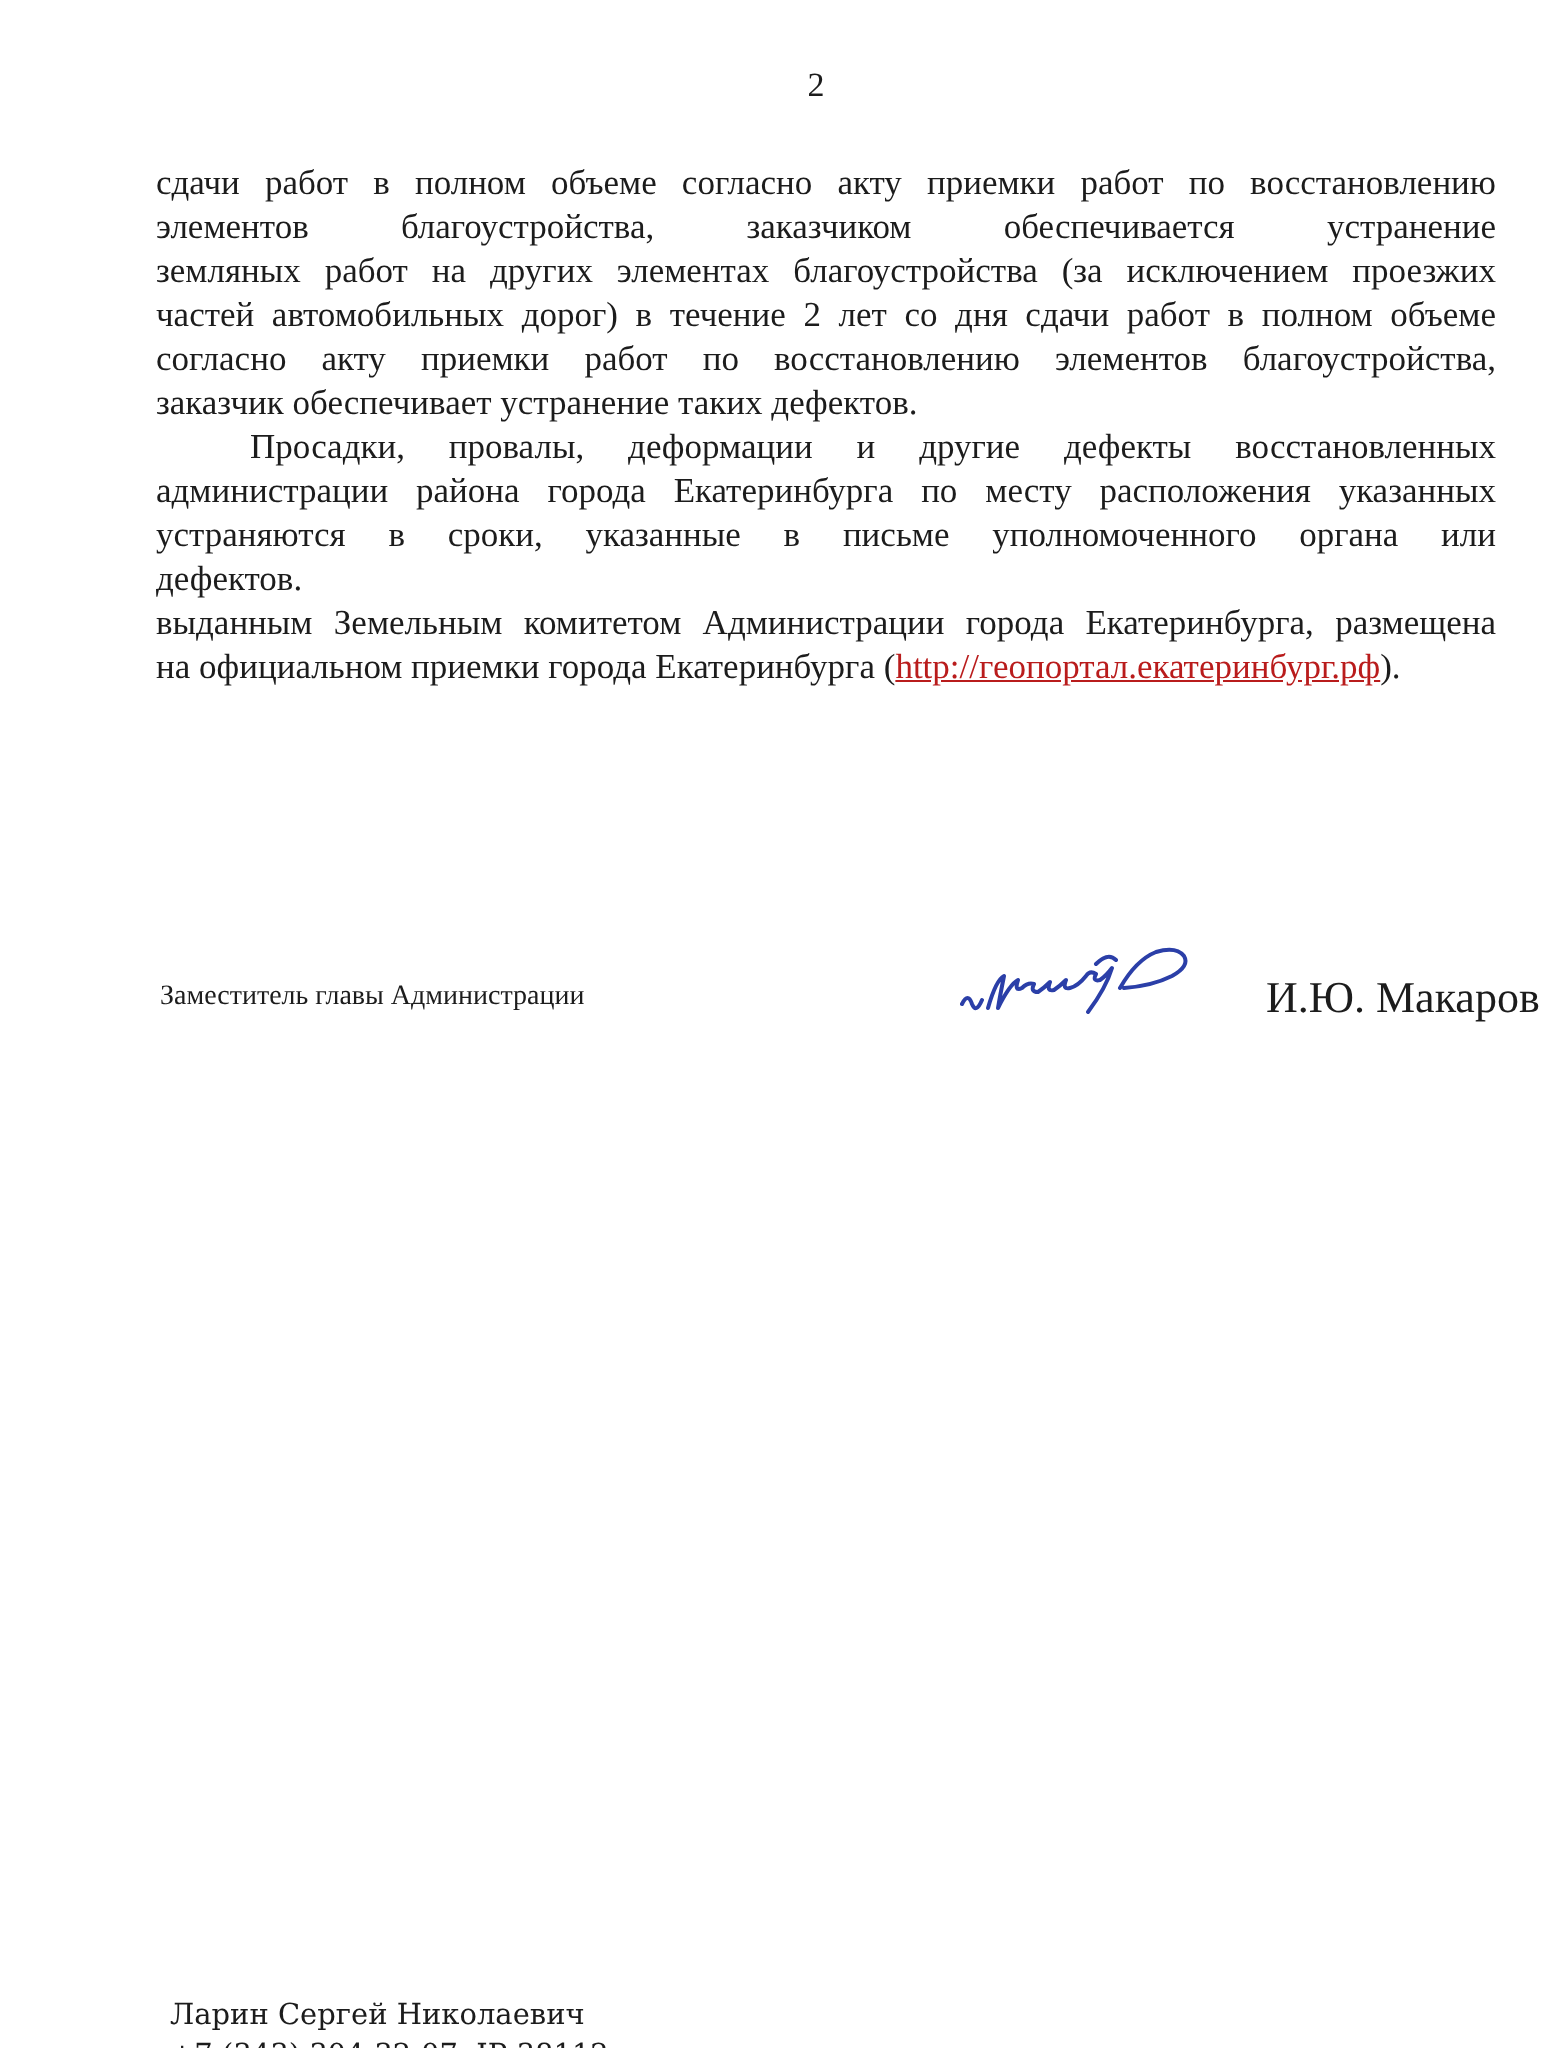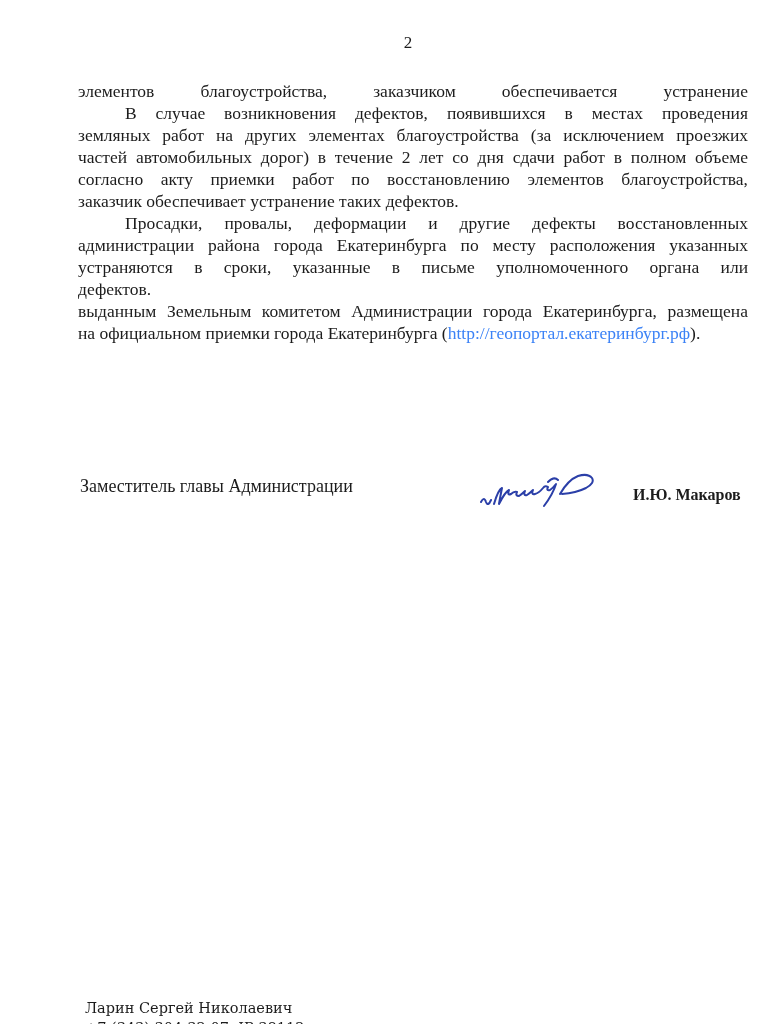--- a/index.html
+++ b/index.html
@@ -3,39 +3,39 @@
   <meta charset="utf-8">
   <style>
     html, body { margin: 0; padding: 0; background: #ffffff; }
     body { width: 780px; height: 1024px; overflow: hidden; position: relative;
            font-family: "Liberation Serif", "DejaVu Serif", serif; color: #1c1c1c; }
     .page-number { position: absolute; top: 33px; left: 0; width: 816px; text-align: center; font-size: 17px; }
     .body-text { position: absolute; left: 78px; top: 80px; width: 670px; font-size: 17.5px; line-height: 22px; }
     .para { margin: 0; text-align: justify; }
     .line { display: block; text-align: justify; text-align-last: justify; white-space: nowrap; }
     .line.last { text-align-last: left; }
-    .link { color: #3b82f6; }
-    .signer-title { position: absolute; left: 80px; top: 476px; font-size: 18px; line-height: 21px; }
+    .link { text-decoration: underline; color: #b91c1c; }
+    .signer-title { position: absolute; left: 80px; top: 488px; font-size: 14px; line-height: 21px; }
     .signature { position: absolute; left: 478px; top: 470px; width: 140px; height: 50px; }
-    .signer-name { position: absolute; left: 633px; top: 486px; font-size: 16px; font-weight: bold; }
+    .signer-name { position: absolute; left: 633px; top: 486px; font-size: 22px; }
     .executor { position: absolute; left: 85px; top: 998px; font-size: 16px; line-height: 20px;
                 font-family: "DejaVu Serif", "Liberation Serif", serif; font-size: 14.5px; }
     .executor-phone { display: block; }
   </style>
 </head>
 <body>
 
 <div class="page-number">2</div>
 
 <div class="body-text">
   <p class="para">
+    <span class="line">сдачи работ в полном объеме согласно акту приемки работ по восстановлению</span>
     <span class="line">элементов благоустройства, заказчиком обеспечивается устранение</span>
   </p>
   <p class="para">
-    <span class="line" style="padding-left:47px">В случае возникновения дефектов, появившихся в местах проведения</span>
     <span class="line">земляных работ на других элементах благоустройства (за исключением проезжих</span>
     <span class="line">частей автомобильных дорог) в течение 2 лет со дня сдачи работ в полном объеме</span>
     <span class="line">согласно акту приемки работ по восстановлению элементов благоустройства,</span>
     <span class="line last">заказчик обеспечивает устранение таких дефектов.</span>
   </p>
   <p class="para">
     <span class="line" style="padding-left:47px">Просадки, провалы, деформации и другие дефекты восстановленных</span>
     <span class="line">администрации района города Екатеринбурга по месту расположения указанных</span>
     <span class="line">устраняются в сроки, указанные в письме уполномоченного органа или</span>
     <span class="line last">дефектов.</span>

